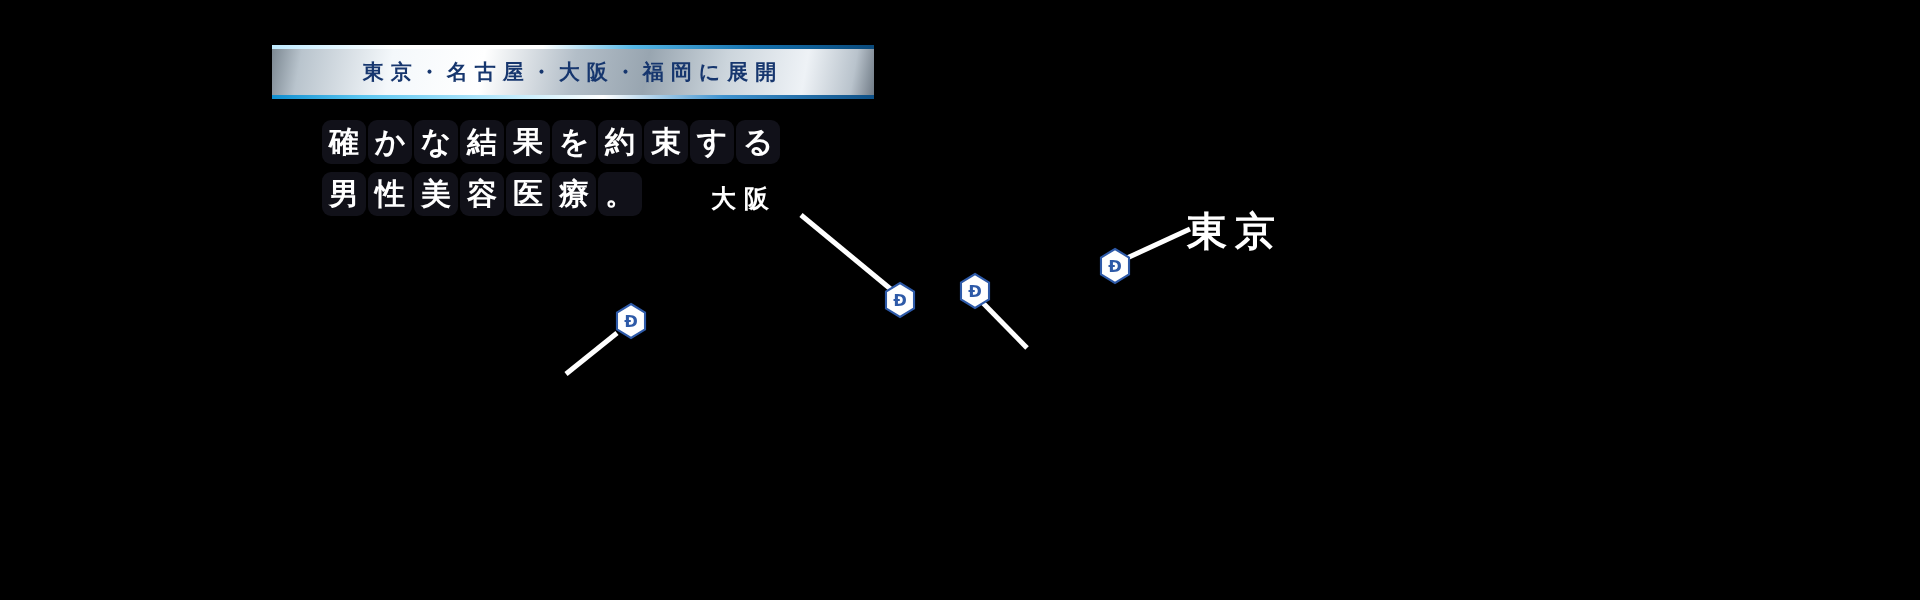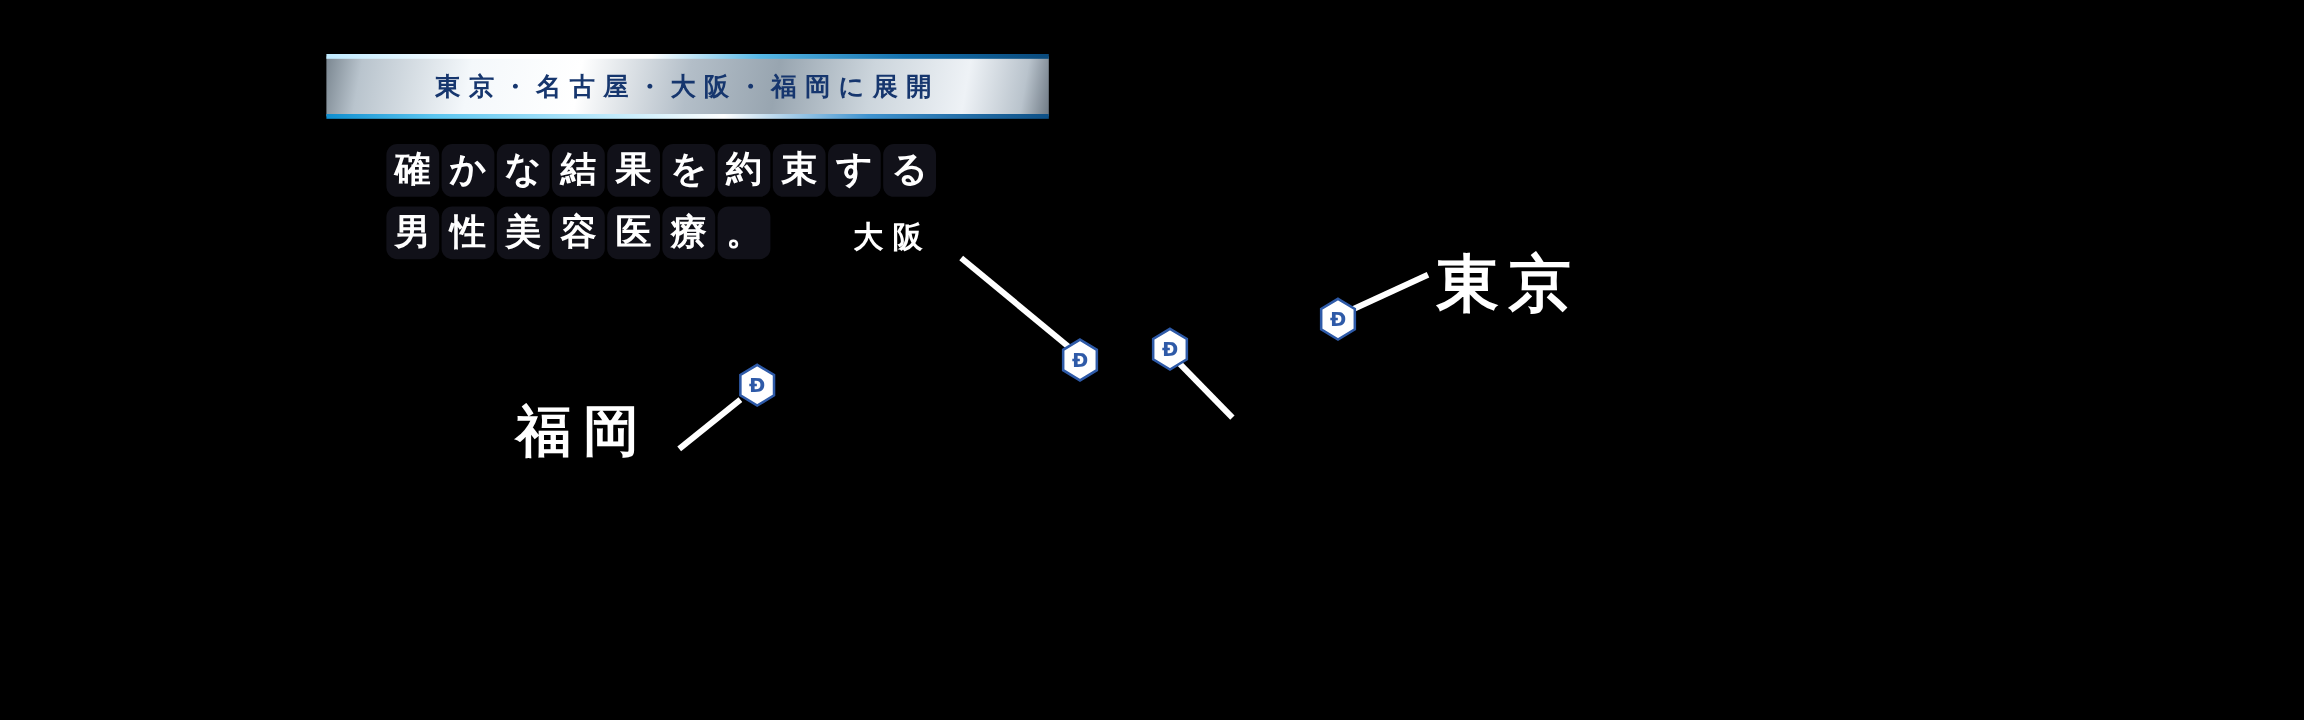--- a/index.html
+++ b/index.html
@@ -105,21 +105,21 @@
   .map-label {
     position: absolute;
     color: #ffffff;
     font-weight: 700;
     white-space: nowrap;
     line-height: 1;
   }
   .label-fukuoka { left: 430px;  top: 336px; font-size: 46px; letter-spacing: 10px; }
   .label-osaka   { left: 711px;  top: 186px; font-size: 25px; letter-spacing: 8px; }
   .label-nagoya  { left: 1009px; top: 335px; font-size: 44px; letter-spacing: 4px; }
-  .label-tokyo   { left: 1187px; top: 211px; font-size: 52px; letter-spacing: 8px; margin-left: 10px; }
+  .label-tokyo   { left: 1187px; top: 211px; font-size: 40px; letter-spacing: 8px; }
 </style>
 </head>
 <body>
 
 <div class="canvas">
 
   <div class="banner">
     <div class="banner-line top"></div>
     <span class="banner-text">東京・名古屋・大阪・福岡に展開</span>
     <div class="banner-line bottom"></div>
@@ -172,17 +172,16 @@
       <text x="20" y="29">Ð</text>
     </svg>
   </div>
   <div class="pin pin-tokyo">
     <svg viewBox="0 0 40 44">
       <polygon points="20,2 36.5,12 36.5,32 20,42 3.5,32 3.5,12"></polygon>
       <text x="20" y="29">Ð</text>
     </svg>
   </div>
 
-  <div class="map-label label-fukuoka">福岡</div>
   <div class="map-label label-osaka">大阪</div>
   <div class="map-label label-tokyo">東京</div>
 
 </div>
 
 </body></html>

